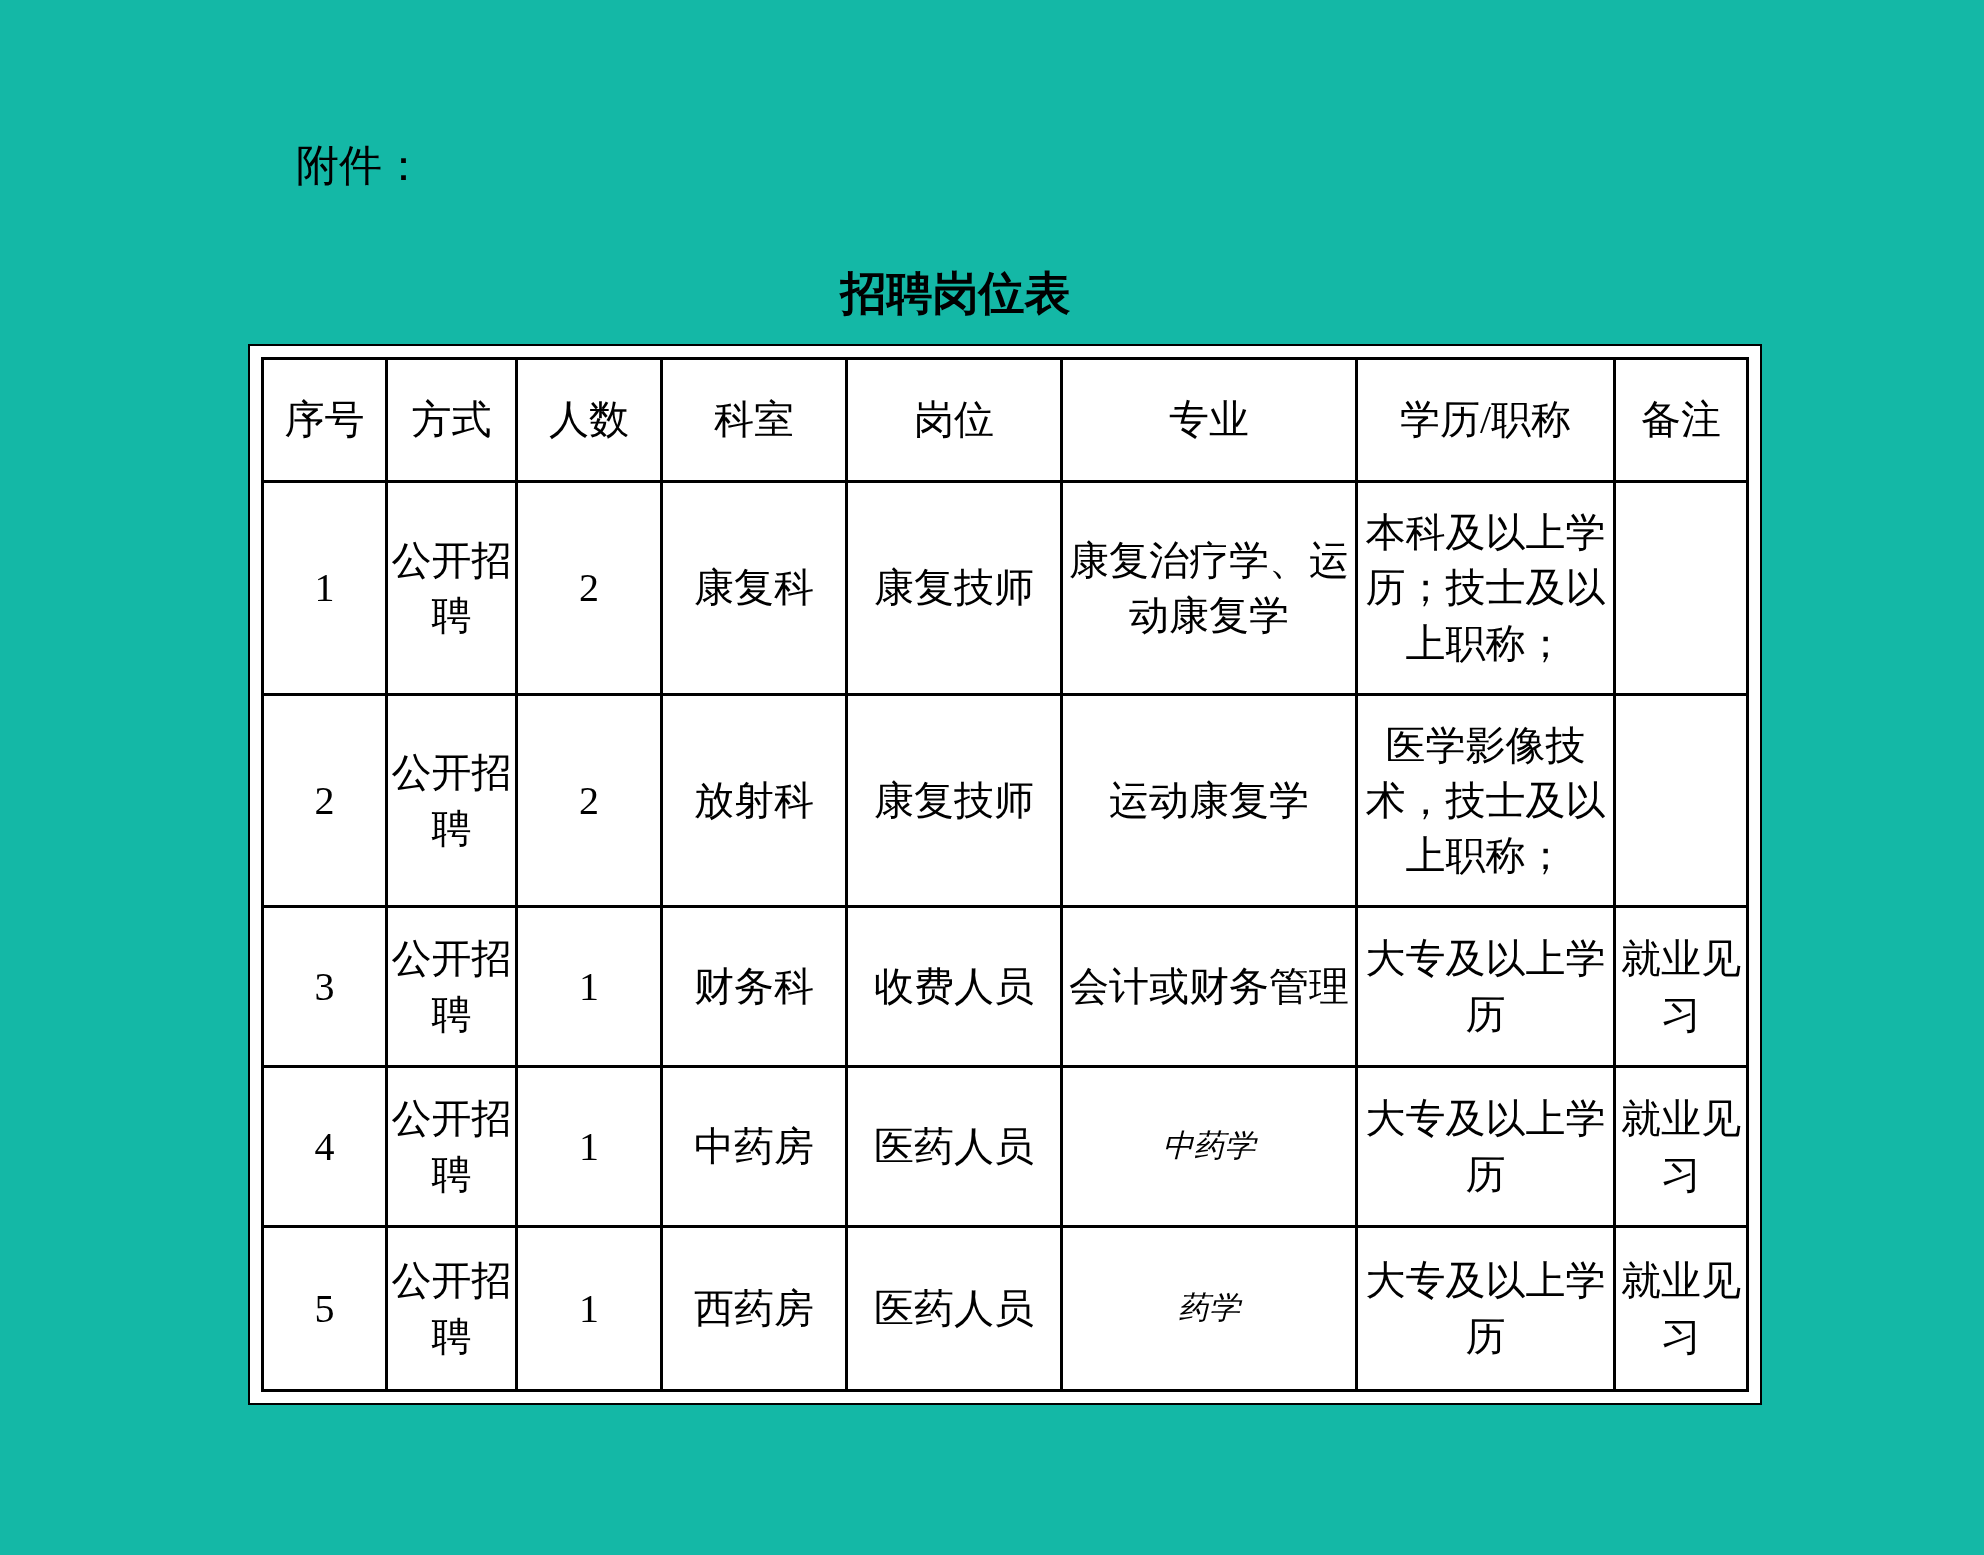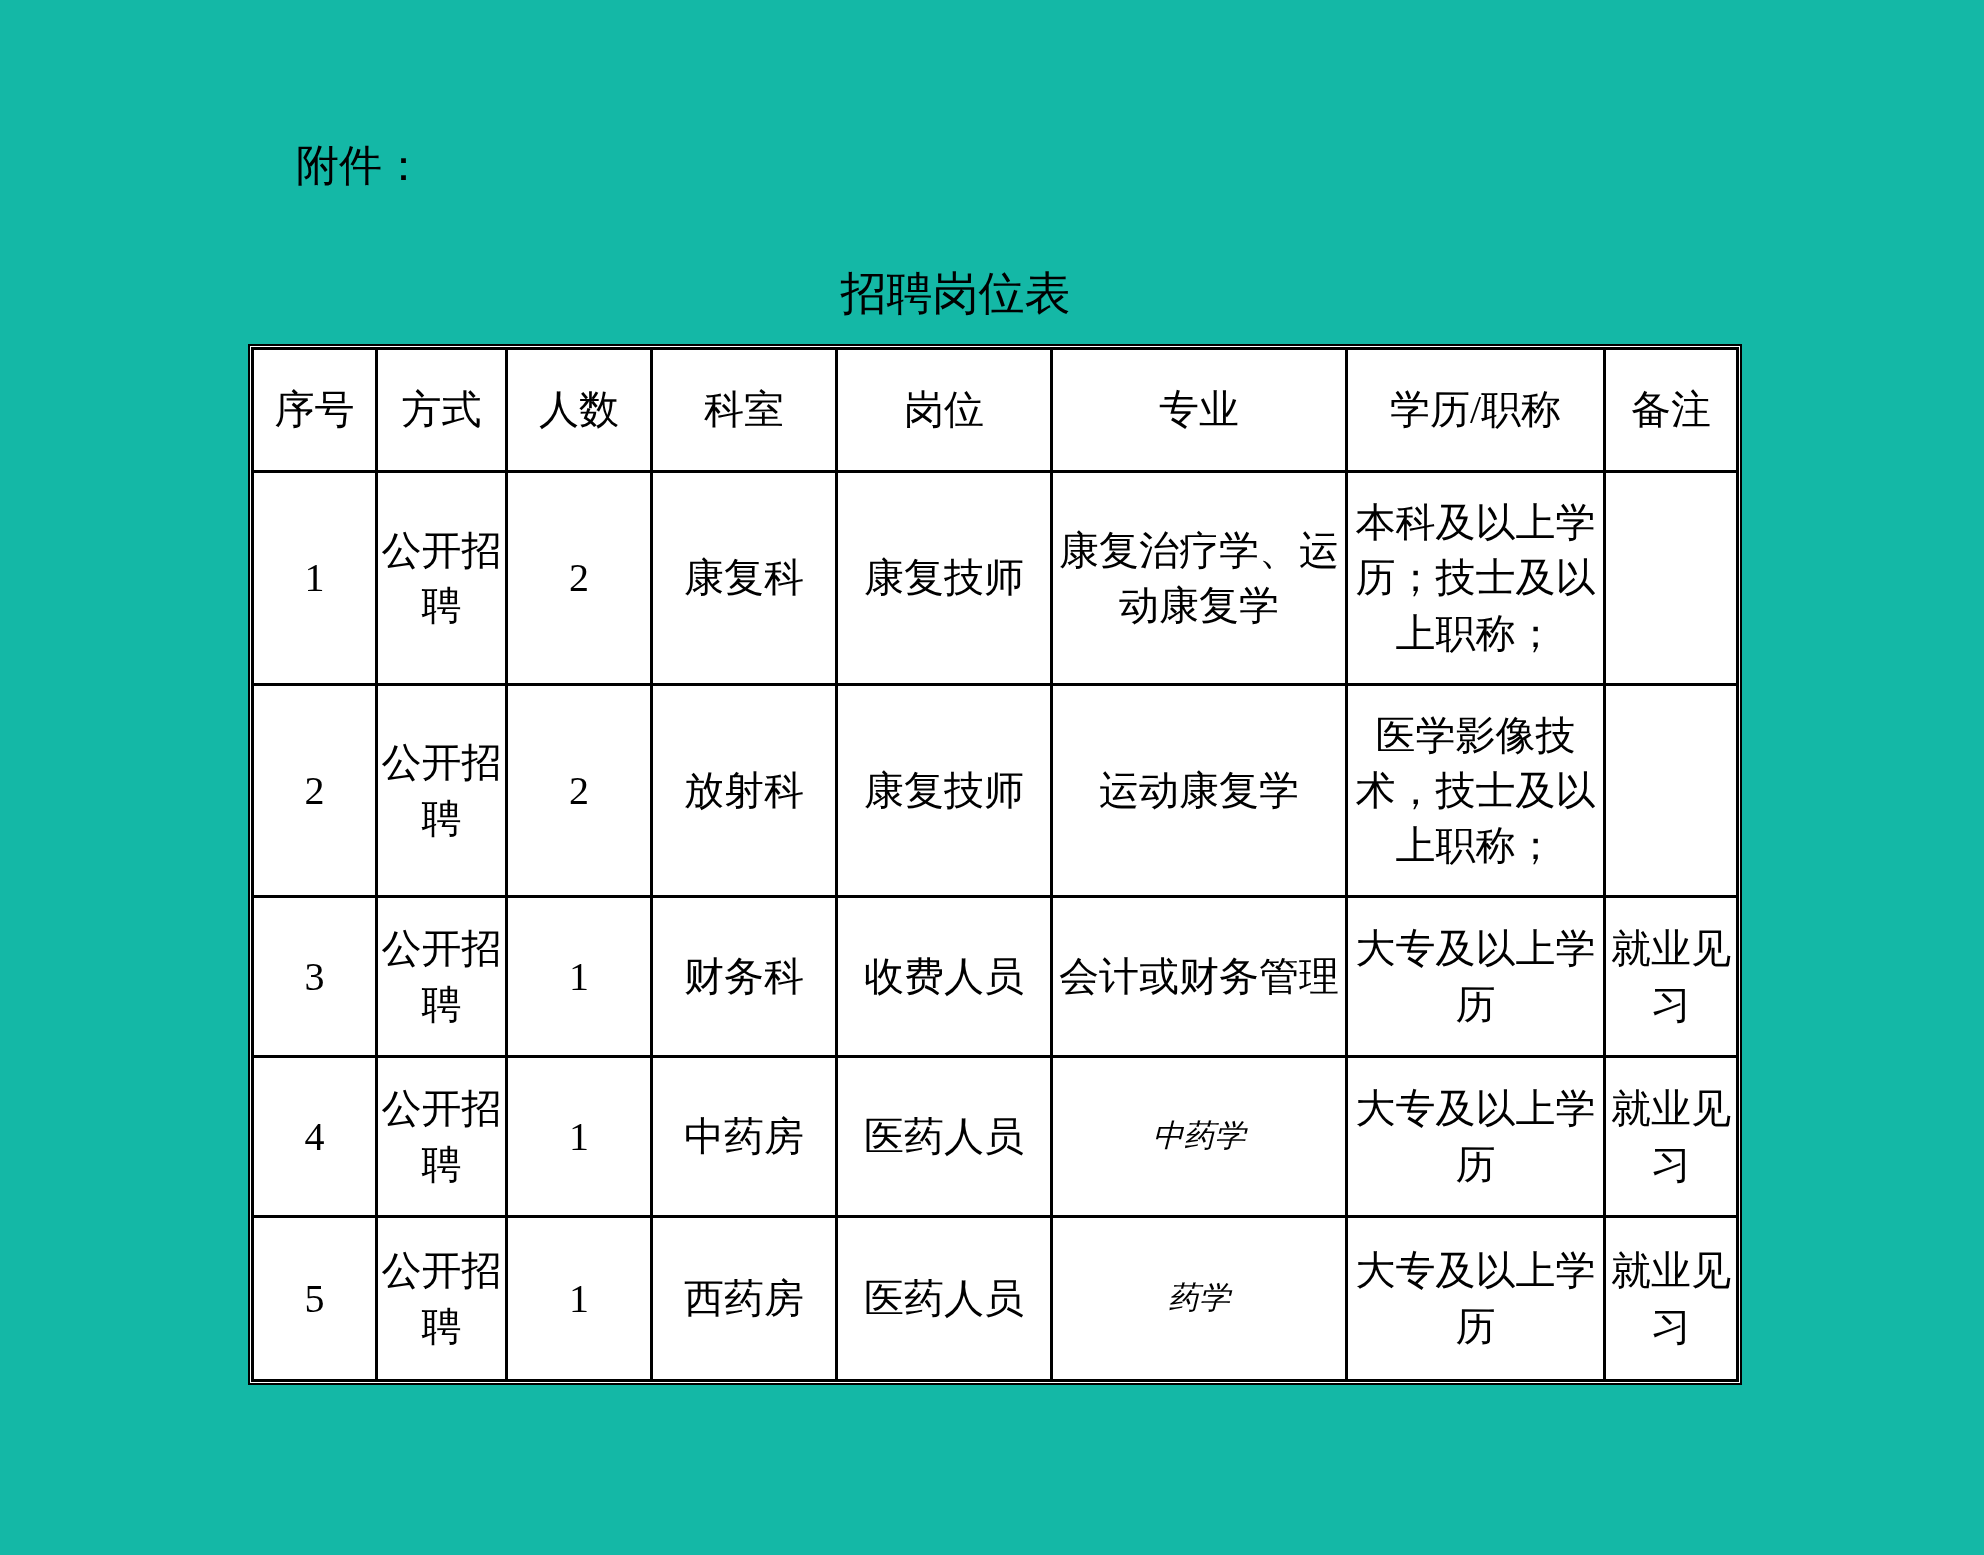--- a/index.html
+++ b/index.html
@@ -25,30 +25,30 @@
     position: absolute;
     left: 251px;
     top: 266px;
     width: 1485px;
     text-align: center;
   }
   .doc-title {
     position: relative;
     left: -38px;
     font-size: 46px;
-    font-weight: normal;
+    font-weight: bold;
     line-height: 1.2;
     color: #000000;
   }
   .table-wrap {
     position: absolute;
     left: 248px;
     top: 344px;
     border: 2px solid #000000;
-    padding: 1px;
+    padding: 11px;
     background: #ffffff;
   }
   table.jobs {
     border-collapse: collapse;
     table-layout: fixed;
     width: 1485px;
   }
   table.jobs td, table.jobs th {
     border: 3px solid #000000;
     text-align: center;

